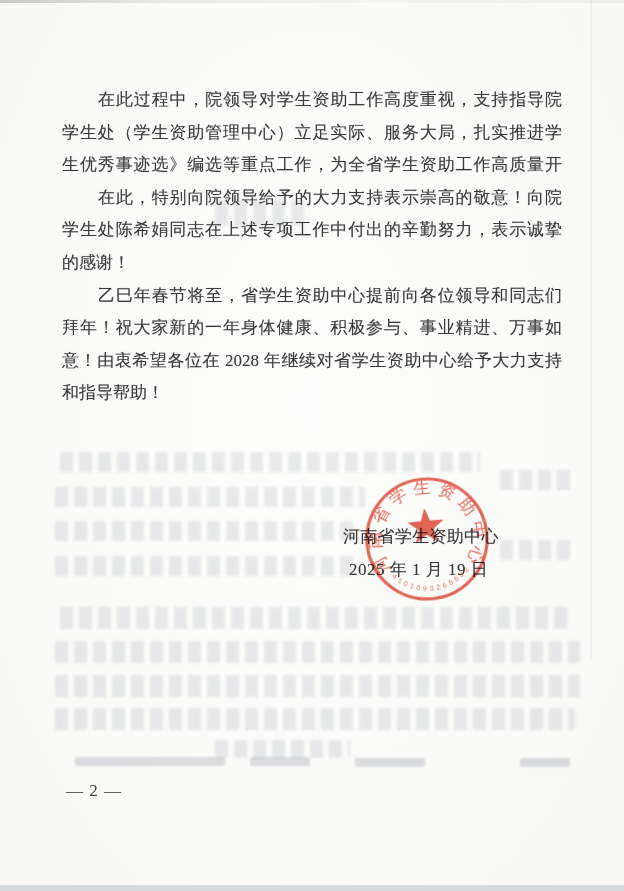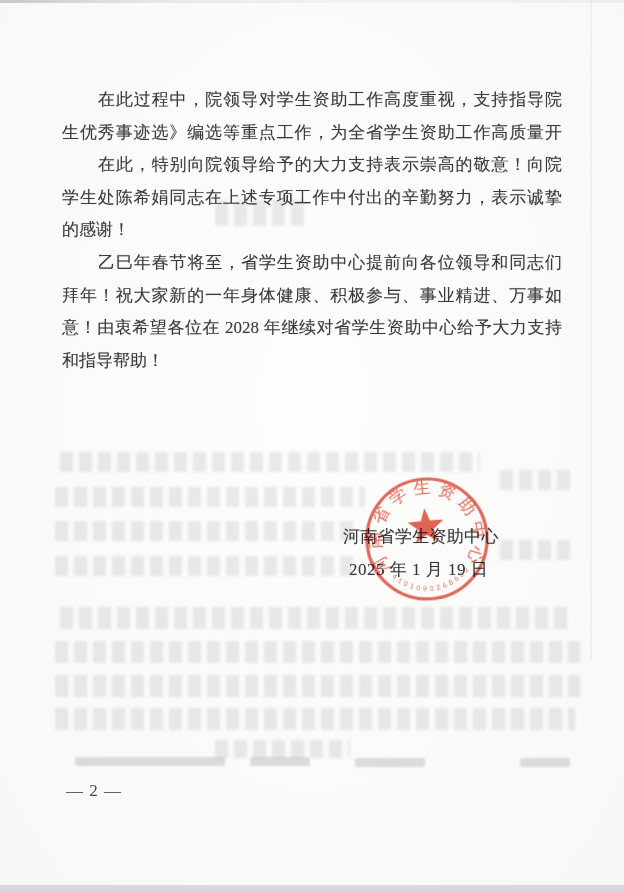--- a/index.html
+++ b/index.html
@@ -75,20 +75,21 @@
       <div class="ghost" style="left: 55px; top: 708px; width: 520px; height: 22px; position: absolute;"></div>
       <div class="ghost" style="left: 215px; top: 740px; width: 135px; height: 18px; position: absolute;"></div>
       <div class="ghost dark" style="left: 75px; top: 757px; width: 150px; height: 9px; position: absolute;"></div>
       <div class="ghost dark" style="left: 250px; top: 757px; width: 60px; height: 9px; position: absolute;"></div>
       <div class="ghost dark" style="left: 355px; top: 758px; width: 70px; height: 9px; position: absolute;"></div>
       <div class="ghost dark" style="left: 520px; top: 758px; width: 50px; height: 9px; position: absolute;"></div>
     </div>
 
   <div class="letter-body">
     <div class="line indent">在此过程中，院领导对学生资助工作高度重视，支持指导院</div>
+    <div class="line">学生处（学生资助管理中心）立足实际、服务大局，扎实推进学</div>
     <div class="line">生优秀事迹选》编选等重点工作，为全省学生资助工作高质量开</div>
     <div class="line indent">在此，特别向院领导给予的大力支持表示崇高的敬意！向院</div>
     <div class="line">学生处陈希娟同志在上述专项工作中付出的辛勤努力，表示诚挚</div>
     <div class="line last">的感谢！</div>
     <div class="line indent">乙巳年春节将至，省学生资助中心提前向各位领导和同志们</div>
     <div class="line">拜年！祝大家新的一年身体健康、积极参与、事业精进、万事如</div>
     <div class="line">意！由衷希望各位在 2028 年继续对省学生资助中心给予大力支持</div>
     <div class="line last">和指导帮助！</div>
   </div>
 

